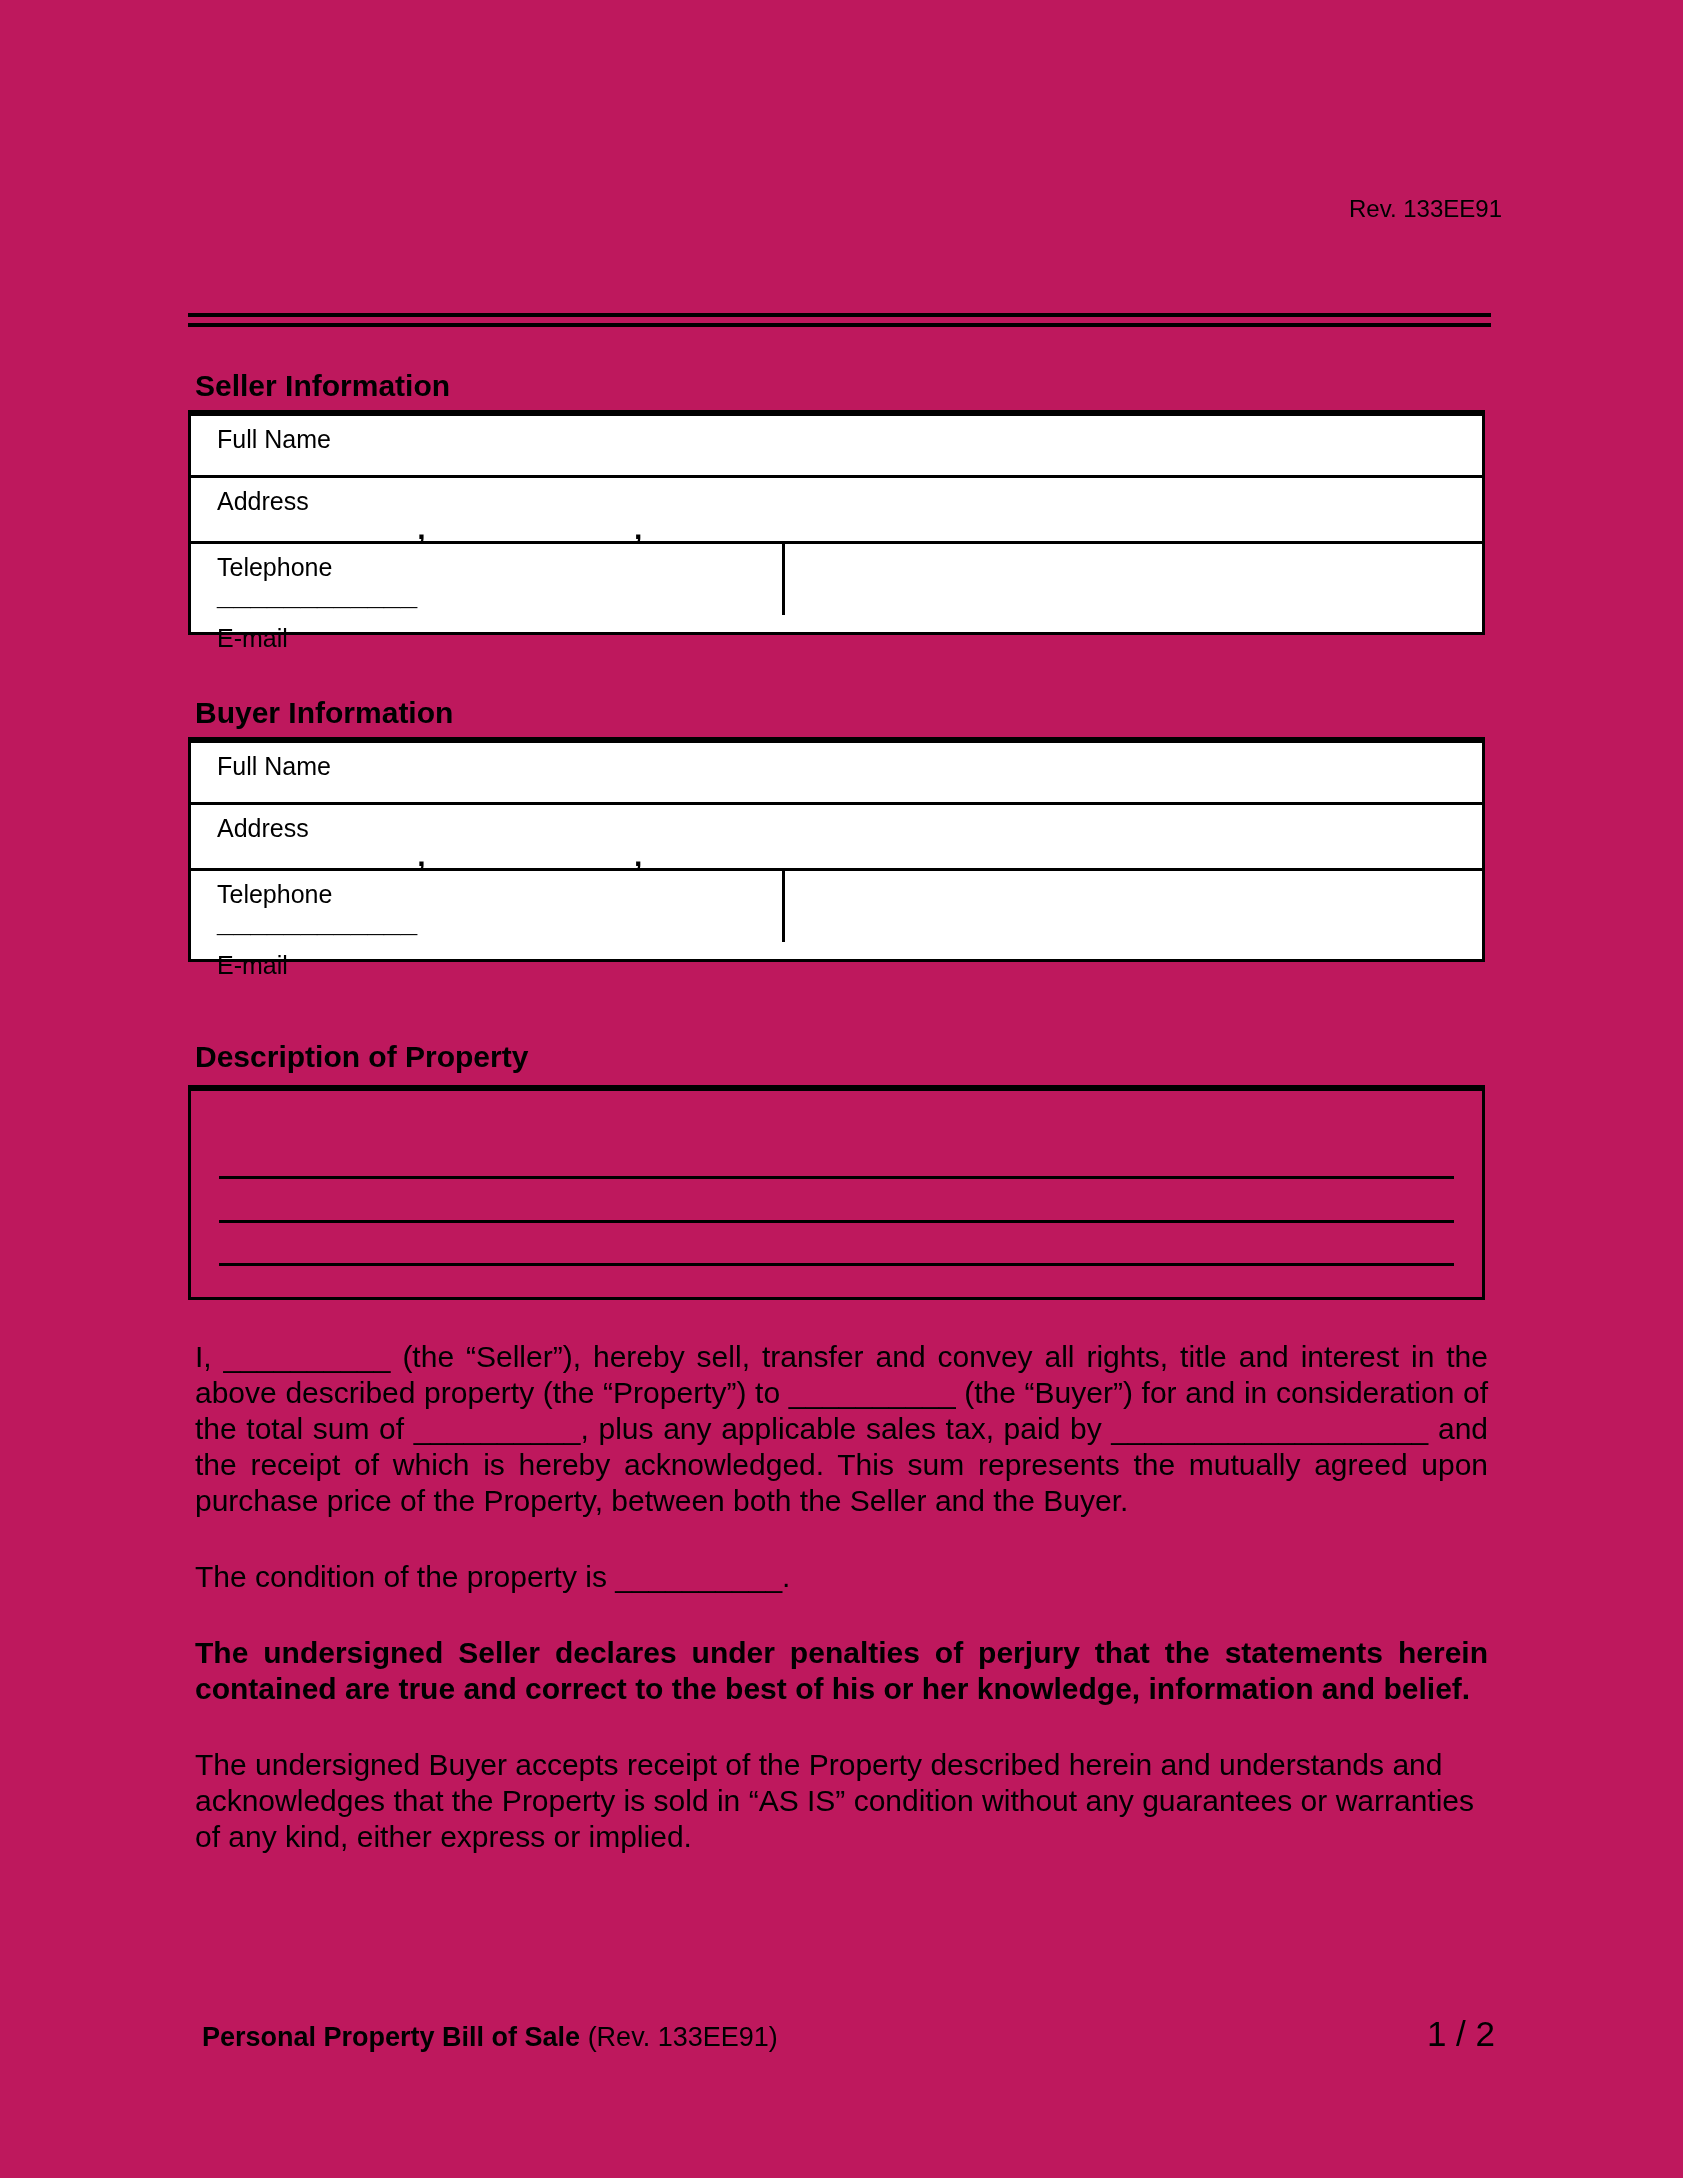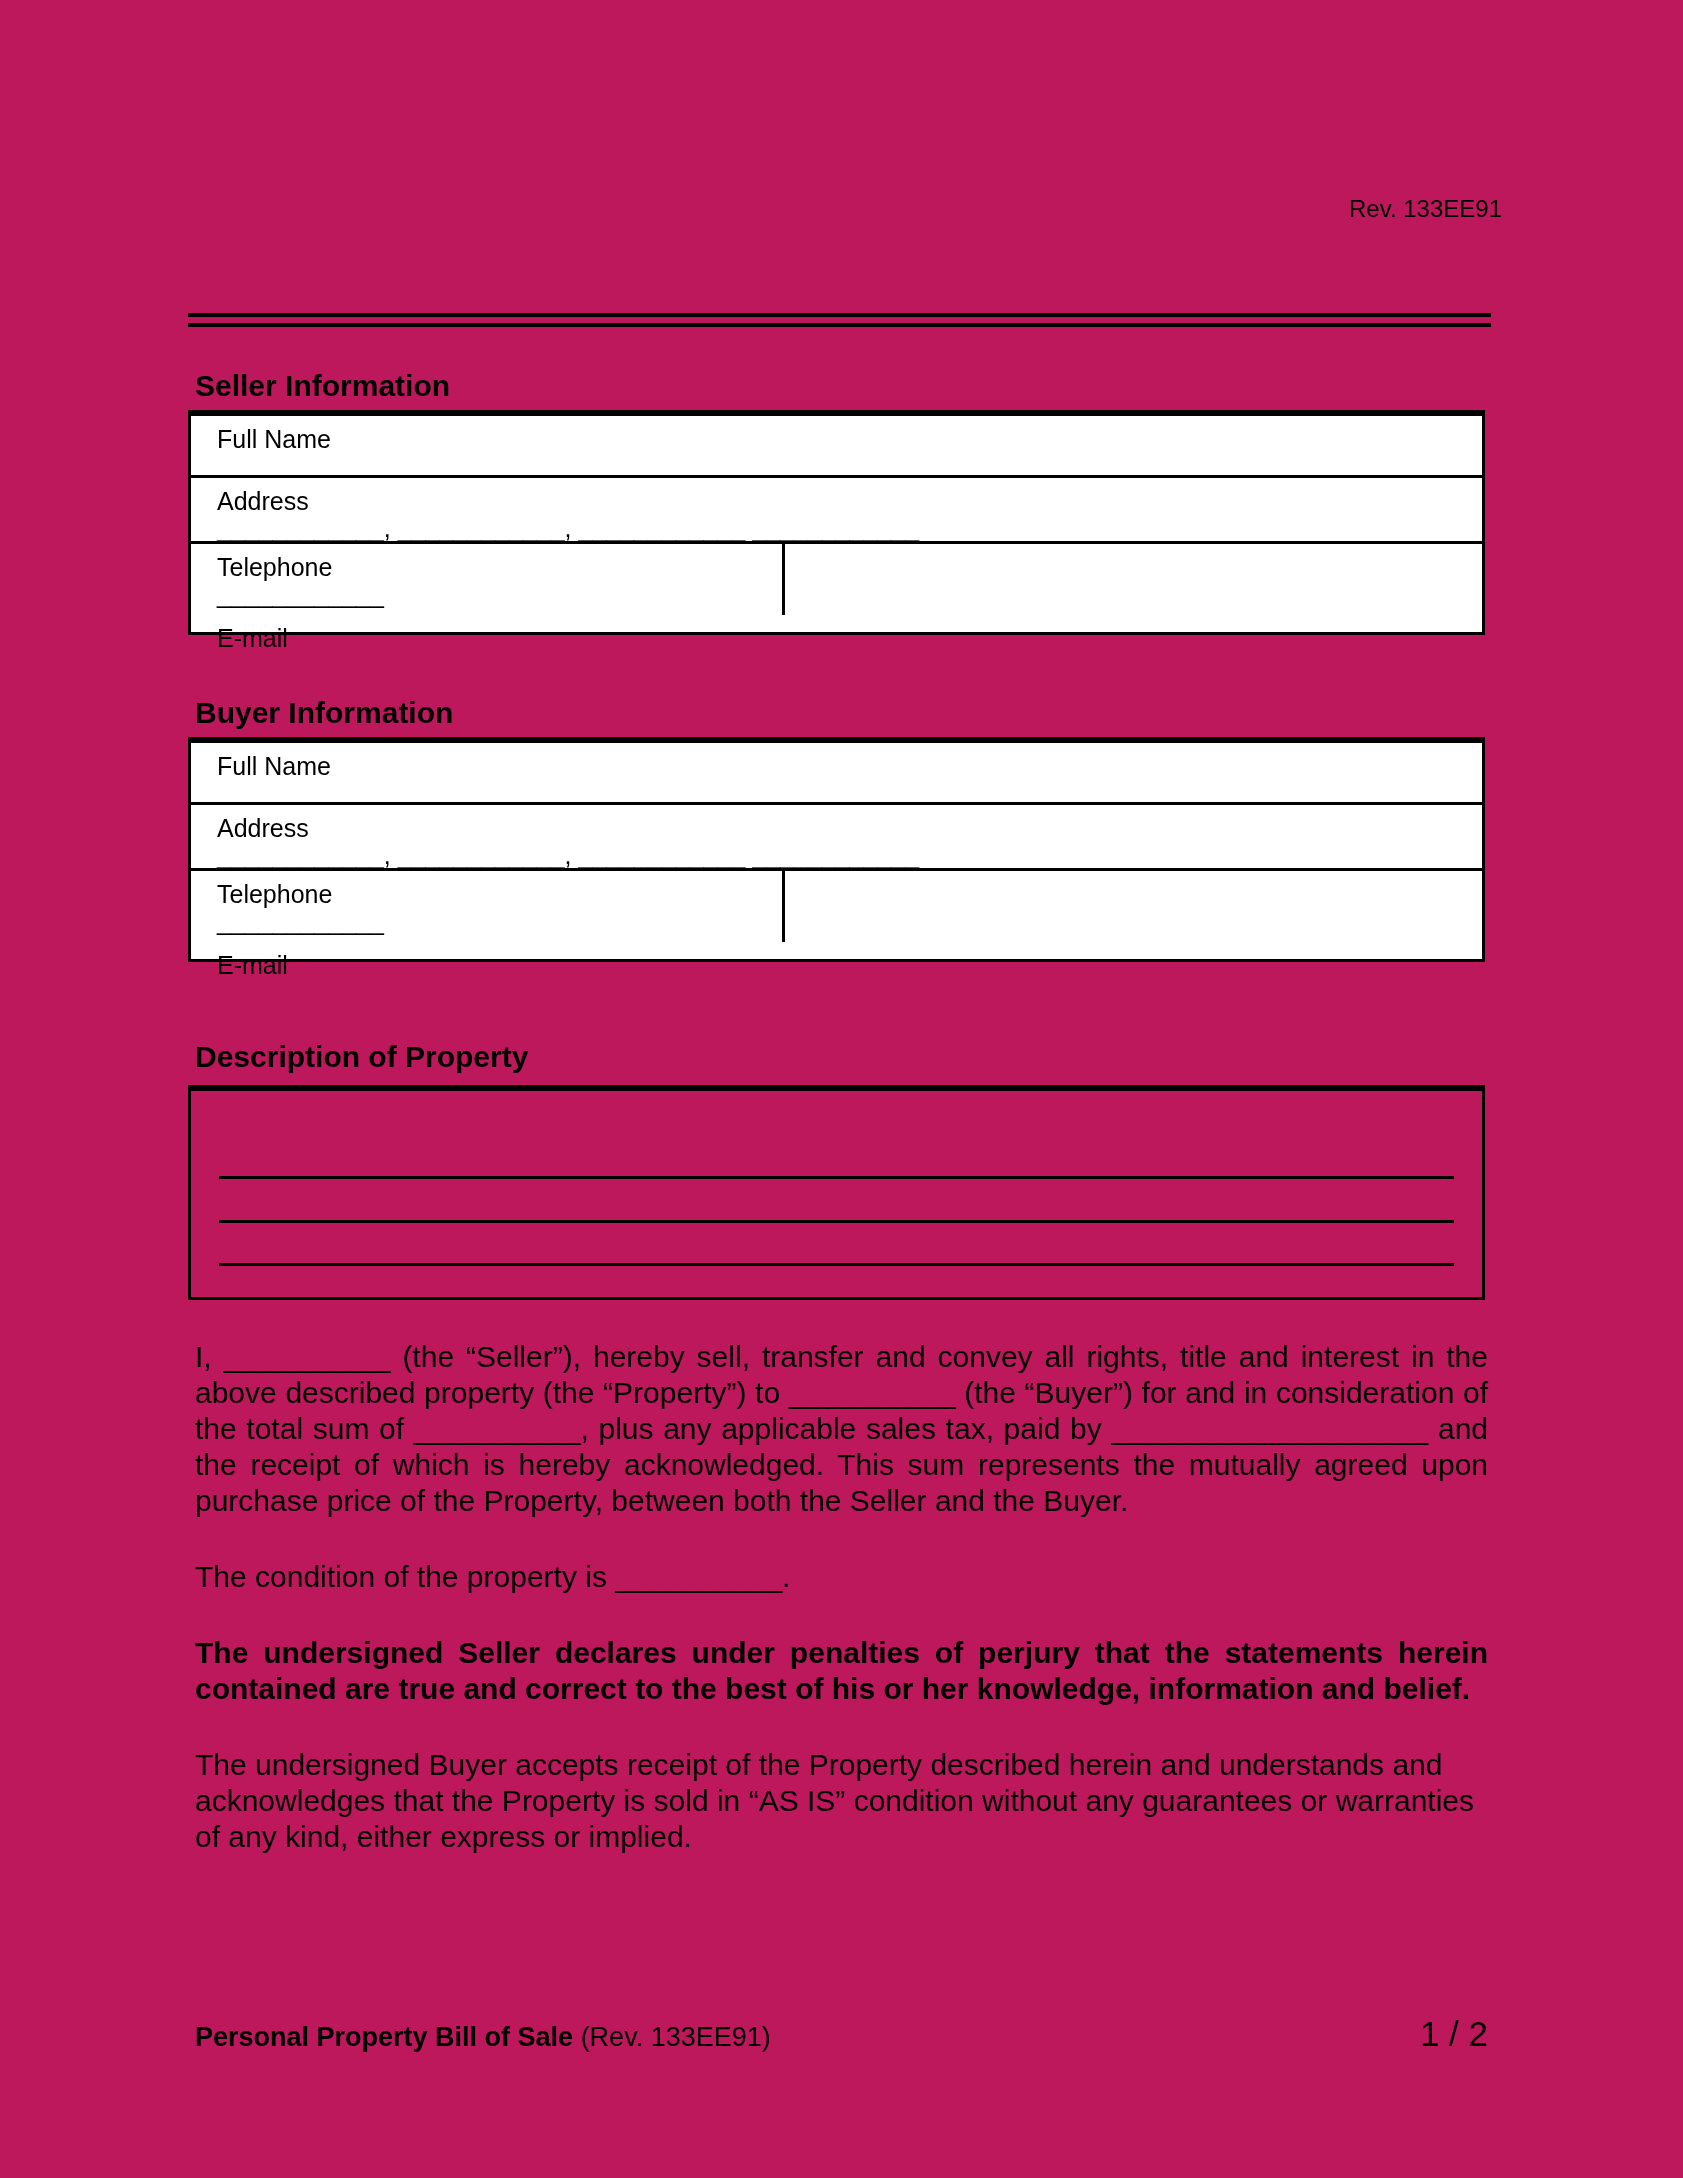--- a/index.html
+++ b/index.html
@@ -77,25 +77,26 @@
   }
   .row-name    { height: 62px; }
   .row-address { height: 66px; }
   .row-contact { height: 88px; border-bottom: none; flex-direction: column; justify-content: flex-start; }
   .field-label {
     font-size: 25px;
     line-height: 29px;
     padding: 9px 0 0 26px;
   }
   .field-blank {
-    font-size: 25px;
+    font-size: 30px;
     line-height: 25px;
     padding: 0 0 8px 26px;
     white-space: nowrap;
     overflow: hidden;
+    font-weight: bold;
   }
   .cell {
     display: flex;
     flex-direction: column;
     justify-content: space-between;
     box-sizing: border-box;
   }
   .cell-telephone { width: 594px; border-right: 3px solid #000; }
   .cell-email { flex: 1; }
 
@@ -129,21 +130,21 @@
     line-height: 36px;
   }
   .para { margin: 0 0 40px 0; }
   .just { text-align: justify; text-align-last: left; }
   .bold { font-weight: bold; }
 
   
   .footer {
     position: absolute;
     top: 2016px;
-    left: 195px;
+    left: 202px;
     width: 1293px;
     display: flex;
     justify-content: space-between;
     align-items: baseline;
   }
   .footer-left { font-size: 27px; line-height: 33px; }
   .footer-left .fname { font-weight: bold; }
   .footer-page { font-size: 35px; line-height: 36px; }
 </style>
 </head>

